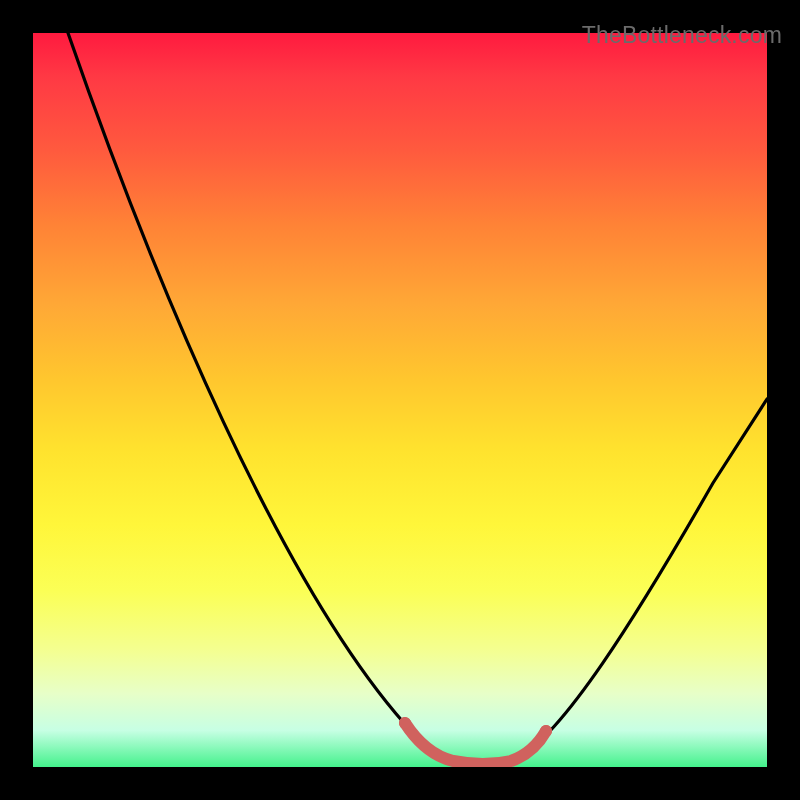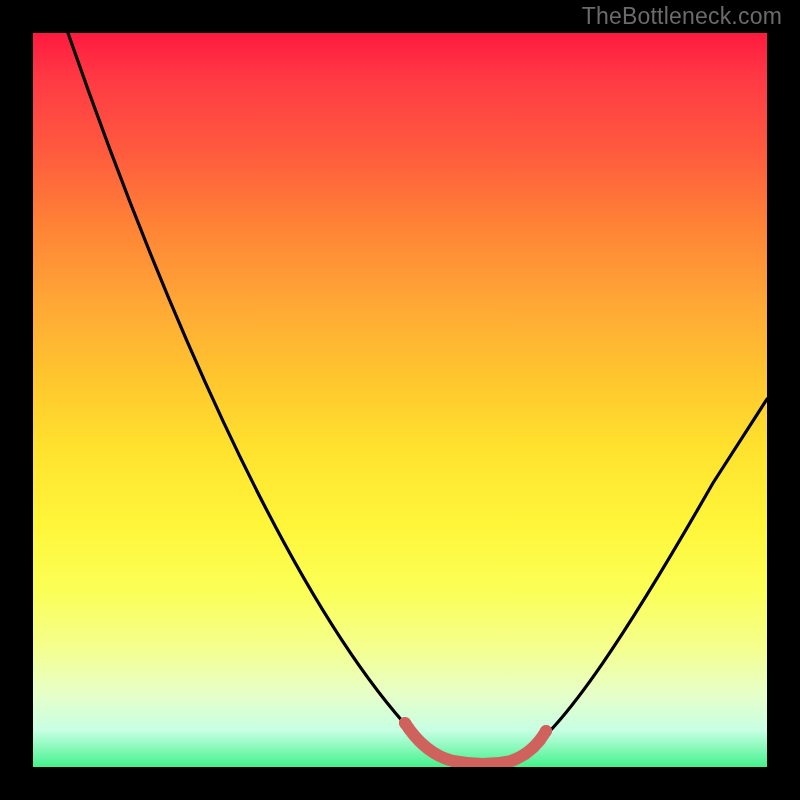--- a/index.html
+++ b/index.html
@@ -43,21 +43,21 @@
   .curve-layer {
     position: absolute;
     left: 33px;
     top: 33px;
     width: 734px;
     height: 734px;
     pointer-events: none;
   }
   .watermark {
     position: absolute;
-    top: 3px;
+    top: 22px;
     right: 18px;
     color: #6b6b6b;
     font-size: 23px;
     font-weight: 400;
     letter-spacing: 0.2px;
   }
 </style>
 </head>
 <body>
 

